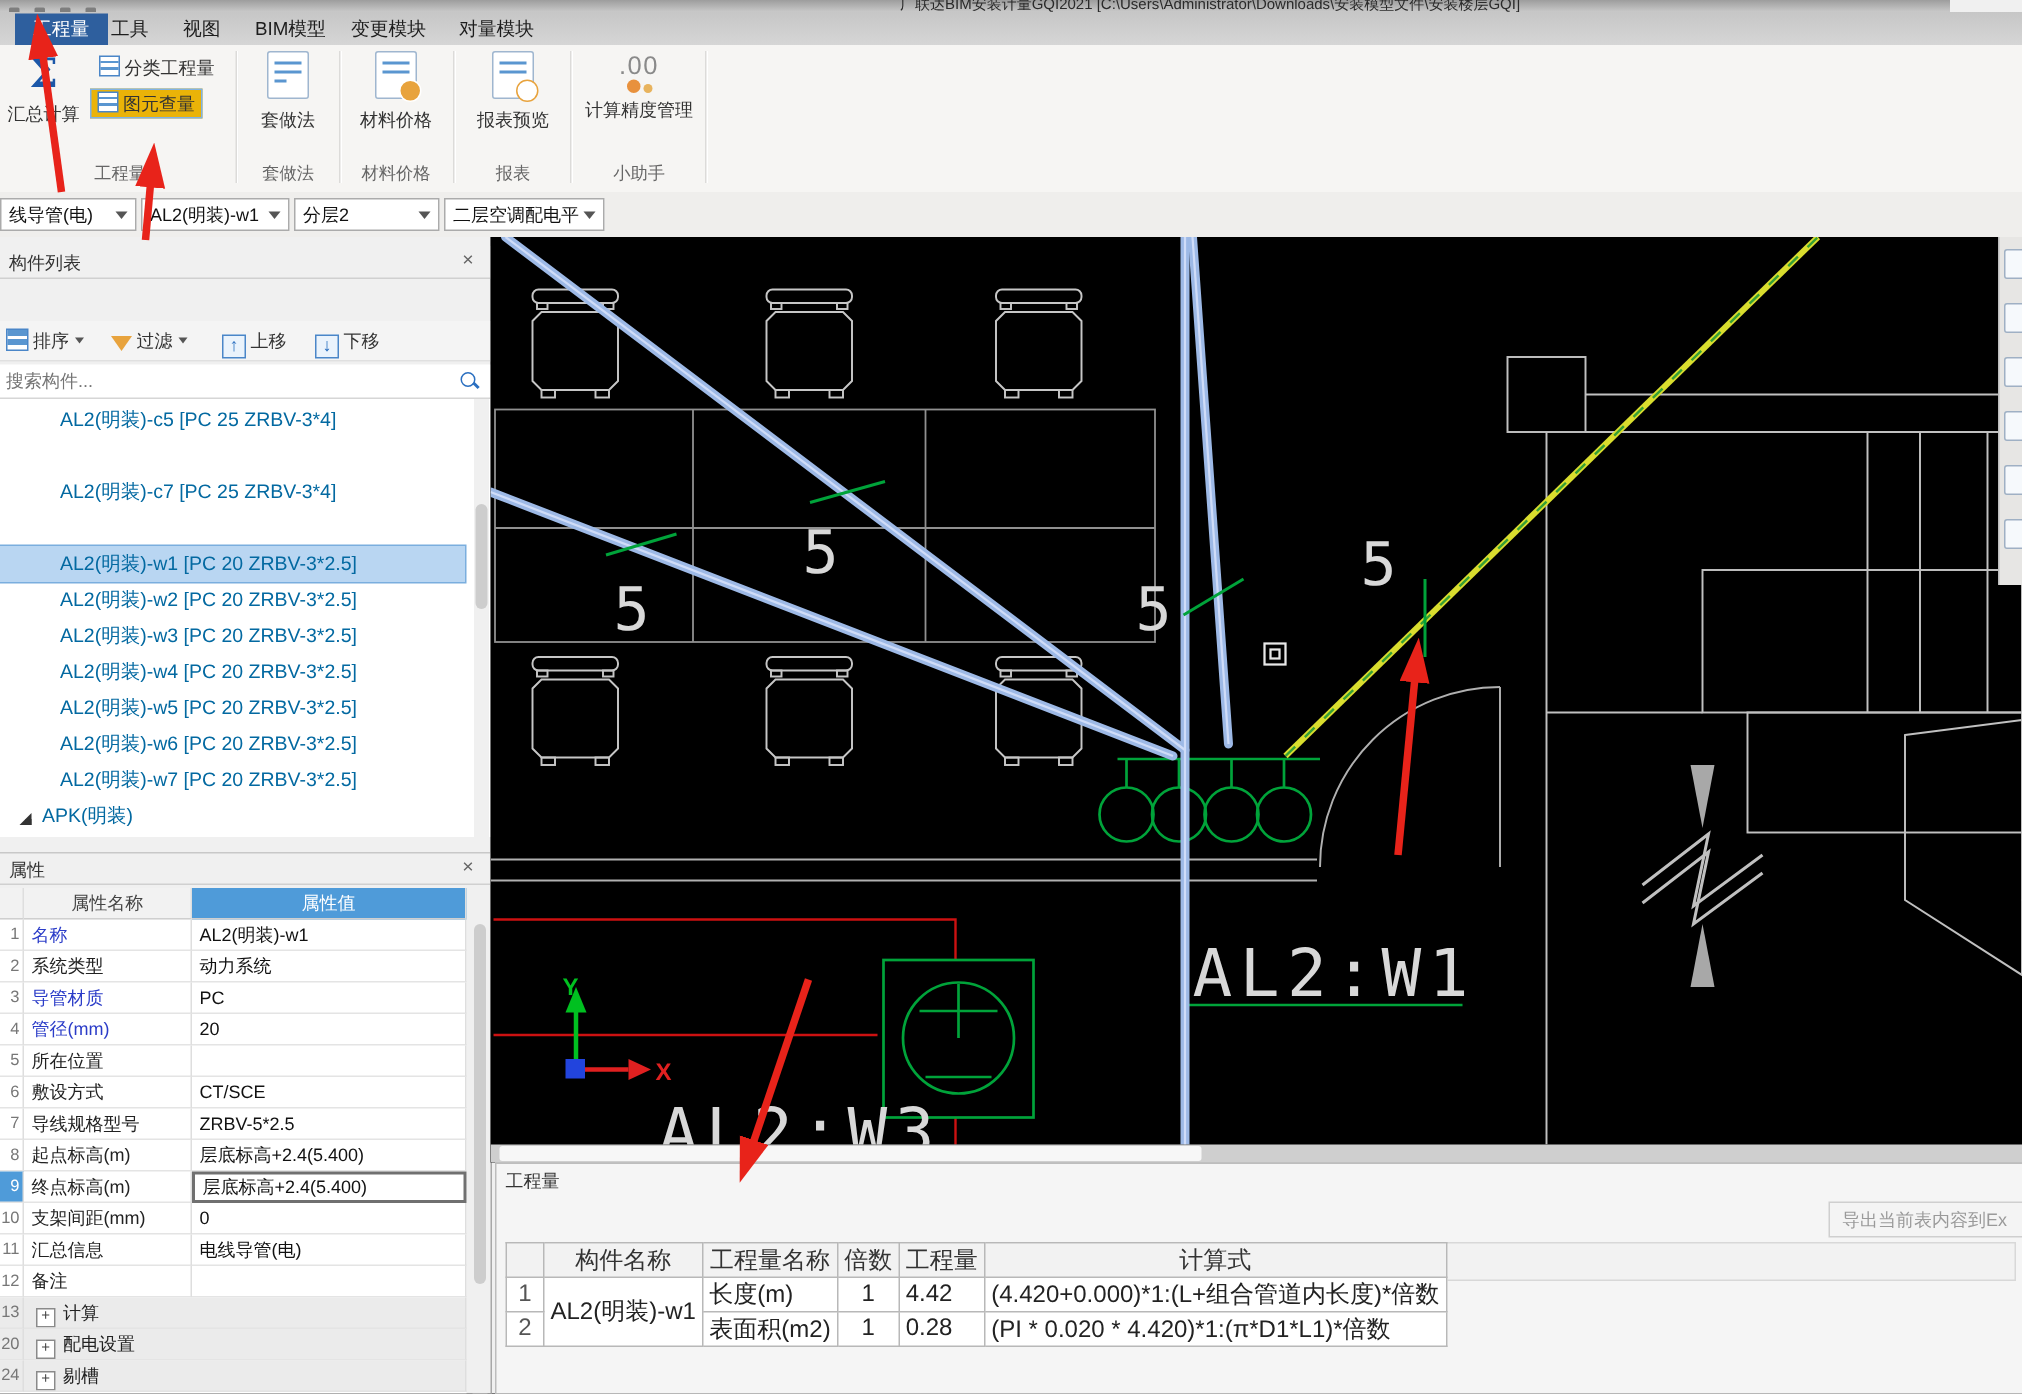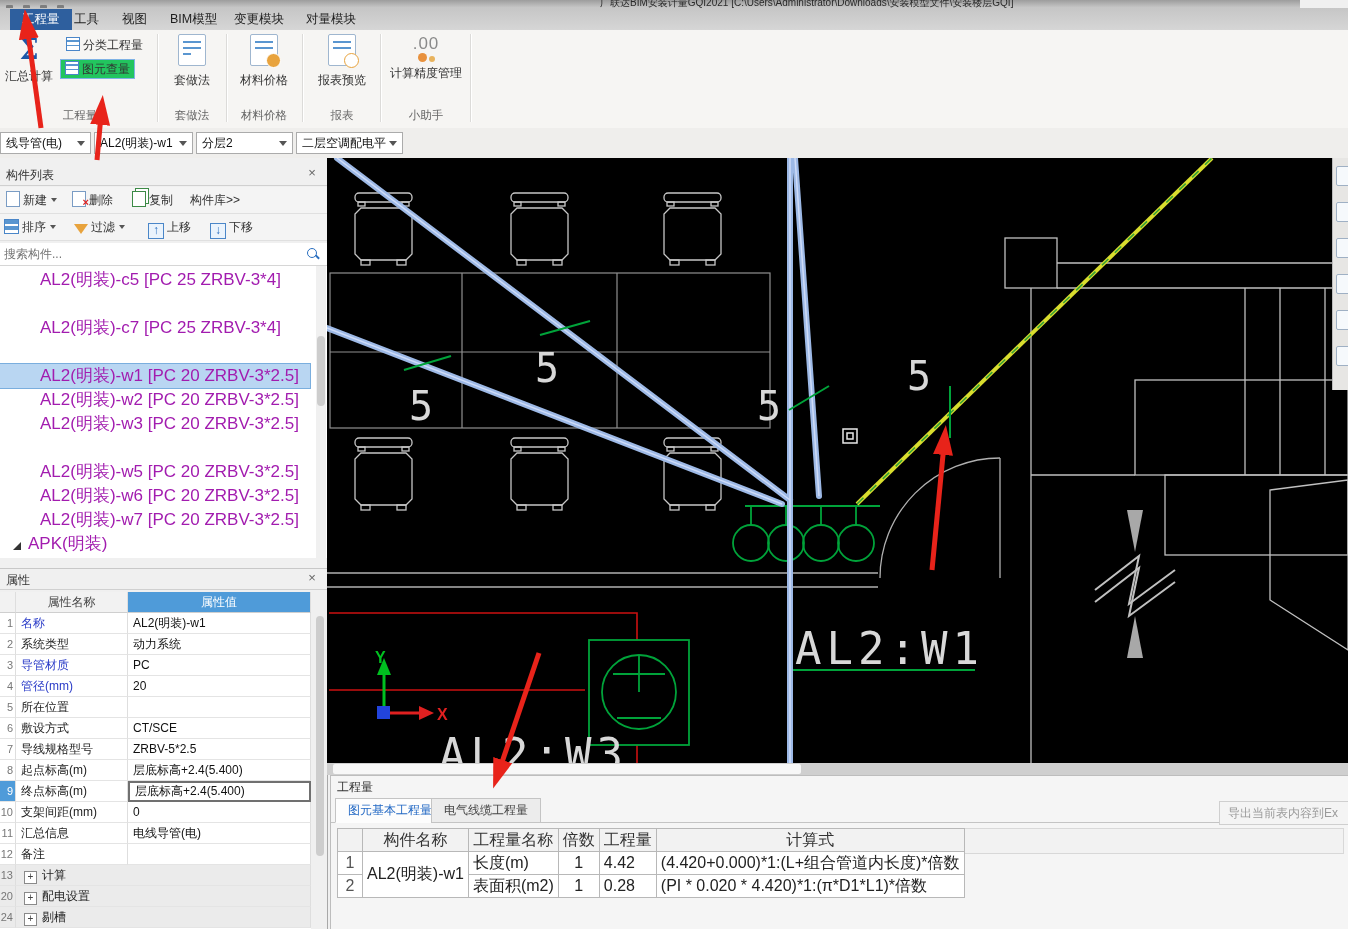--- a/index.html
+++ b/index.html
@@ -15,21 +15,21 @@
   .mtab.active{background:#2e5f9e;color:#fff}
   .ribbon{left:0;top:30px;width:1348px;height:98px;background:#f6f5f3;border-bottom:1px solid #cfcfcf}
   .rsep{position:absolute;top:4px;width:1px;height:88px;background:#dcdbd9;border-right:1px solid #fff}
   .grouplabel{position:absolute;top:78px;font-size:11.5px;color:#666;text-align:center}
   .bigbtn{position:absolute;top:4px;width:64px;text-align:center;cursor:default}
   .bigbtn .blabel{margin-top:3px;font-size:12px;color:#333;white-space:nowrap}
   .docicon{display:inline-block;width:26px;height:30px;background:#fff;border:1.5px solid #9fb6cf;border-radius:2px;position:relative}
   .docicon i{position:absolute;left:4px;right:4px;height:2px;background:#5a96d0}
   .badge{position:absolute;width:13px;height:13px;border-radius:50%;background:#e8a33d;right:-4px;bottom:-3px;border:1.5px solid #fff}
   .smallbtn{position:absolute;height:18px;line-height:18px;padding:0 4px;font-size:12px;color:#333;white-space:nowrap;cursor:default}
-  .smallbtn.hl{background:#22c55e;border:1px solid #7fb2e5}
+  .smallbtn.hl{background:#eab308;border:1px solid #7fb2e5}
   .sicon{display:inline-block;width:12px;height:12px;border:1px solid #4a86c8;background:linear-gradient(#fff 20%,#5a96d0 20%,#5a96d0 35%,#fff 35%,#fff 55%,#5a96d0 55%,#5a96d0 70%,#fff 70%);vertical-align:-2px;margin-right:3px}
   
   .comborow{left:0;top:128px;width:1348px;height:30px;background:#efeeec;border-bottom:4px solid #701a75}
   .combo{position:absolute;top:4px;height:20px;background:#fff;border:1px solid #ababab;line-height:20px;padding-left:5px;font-size:12px;color:#111;cursor:default}
   .caret{position:absolute;right:5px;top:8px;width:0;height:0;border-left:4px solid transparent;border-right:4px solid transparent;border-top:5px solid #555}
   
   .leftpanel{left:0;top:158px;width:327px;height:771px;background:#f0f0f0;border-right:1px solid #a8a8a8}
   .sechdr{position:absolute;left:0;width:327px;height:22px;background:#f0f0f0;border-bottom:1px solid #d0d0d0;line-height:22px;padding-left:6px;color:#333;box-sizing:border-box}
   .xbtn{position:absolute;right:8px;top:2px;width:14px;height:14px;line-height:13px;text-align:center;color:#666;font-size:13px;cursor:default}
   .tbrow{position:absolute;left:0;width:327px;height:26px;background:#f4f4f4;border-bottom:1px solid #e0e0e0}
@@ -41,21 +41,21 @@
   .ic-copy{width:12px;height:14px;background:#fff;border:1px solid #3c8a46;box-shadow:3px -3px 0 -1px #fff,3px -3px 0 0 #3c8a46}
   .ic-sort{width:13px;height:13px;background:linear-gradient(#5a96d0 30%,#fff 30%,#fff 45%,#5a96d0 45%,#5a96d0 75%,#fff 75%);border:1px solid #4a86c8}
   .ic-funnel{width:0;height:0;border-left:7px solid transparent;border-right:7px solid transparent;border-top:10px solid #e8a33d}
   .ic-up,.ic-dn{width:14px;height:14px;border:1px solid #4a86c8;background:#eaf3fc;color:#2a6fc0;text-align:center;line-height:13px;font-weight:bold}
   .dcaret{display:inline-block;width:0;height:0;border-left:3.5px solid transparent;border-right:3.5px solid transparent;border-top:4px solid #555;margin-left:4px;vertical-align:2px}
   .searchrow{position:absolute;left:0;width:327px;height:22px;background:#fff;border-bottom:1px solid #d6d6d6}
   .searchrow input{position:absolute;left:2px;top:1px;width:290px;height:18px;border:none;outline:none;font-size:12px;color:#999;font-family:"Liberation Sans",sans-serif;background:transparent}
   .mag{position:absolute;right:10px;top:5px;width:8px;height:8px;border:1.5px solid #2a6fc0;border-radius:50%}
   .mag:after{content:"";position:absolute;left:7px;top:7px;width:5px;height:1.5px;background:#2a6fc0;transform:rotate(45deg)}
   .clist{position:absolute;left:0;width:327px;background:#fff;overflow:hidden}
-  .citem{position:absolute;left:0;width:310px;height:24px;line-height:24px;padding-left:40px;box-sizing:border-box;font-size:17px;color:#a21caf;white-space:nowrap;cursor:default}
+  .citem{position:absolute;left:0;width:310px;height:24px;line-height:24px;padding-left:40px;box-sizing:border-box;font-size:13px;color:#0369a1;white-space:nowrap;cursor:default}
   .citem.sel{background:#b9d6f2;outline:1px solid #7aaede}
   .cgroup{padding-left:28px}
   .tri{position:absolute;left:12px;top:9px;width:0;height:0;border-left:5px solid transparent;border-top:5px solid transparent;border-right:5px solid #333;border-bottom:5px solid #333;transform:scale(.8)}
   .vsb{position:absolute;background:#f0f0f0}
   .vsb .thumb{position:absolute;left:1px;width:8px;background:#cdcdcd;border-radius:4px}
   
   .ptable{position:absolute;left:0;width:311px;background:#fff}
   .prow{position:absolute;left:0;width:311px;height:21px;line-height:21px}
   .pc{position:absolute;top:0;height:21px;box-sizing:border-box;border-right:1px solid #dedede;border-bottom:1px solid #e4e4e4;overflow:hidden;white-space:nowrap}
   .pc.num{left:0;width:16px;color:#777;font-size:11px;text-align:right;padding-right:2px}
@@ -154,42 +154,37 @@
   <div class="combo" style="left:196px;width:90px"><span>分层2</span><span class="caret"></span></div>
   <div class="combo" style="left:296px;width:100px"><span>二层空调配电平</span><span class="caret"></span></div>
 </div>
 
 <div class="abs leftpanel">
 
   <div class="sechdr" style="top:6px">
     <span>构件列表</span>
     <span class="xbtn">×</span>
   </div>
-  <div class="tbrow" style="top:29px">
-    <span class="tbtn" style="left:6px"><span class="ic ic-new"></span><span>新建</span><span class="dcaret"></span></span>
-    <span class="tbtn" style="left:72px"><span class="ic ic-del"></span><span>删除</span></span>
-    <span class="tbtn" style="left:132px"><span class="ic ic-copy"></span><span>复制</span></span>
-    <span class="tbtn" style="left:190px"><span>构件库&gt;&gt;</span></span>
-  </div>
   <div class="tbrow" style="top:56px">
     <span class="tbtn" style="left:4px"><span class="ic ic-sort"></span><span>排序</span><span class="dcaret"></span></span>
     <span class="tbtn" style="left:74px"><span class="ic ic-funnel"></span><span>过滤</span><span class="dcaret"></span></span>
     <span class="tbtn" style="left:148px"><span class="ic ic-up">↑</span><span>上移</span></span>
     <span class="tbtn" style="left:210px"><span class="ic ic-dn">↓</span><span>下移</span></span>
   </div>
   <div class="searchrow" style="top:85px">
     <input placeholder="搜索构件..." style="">
     <span class="mag"></span>
   </div>
   <div class="clist" style="top:108px;height:292px">
     <div class="citem" style="top:2px">AL2(明装)-c5 [PC 25 ZRBV-3*4]</div>
     <div class="citem" style="top:50px">AL2(明装)-c7 [PC 25 ZRBV-3*4]</div>
     <div class="citem sel" style="top:98px">AL2(明装)-w1 [PC 20 ZRBV-3*2.5]</div>
     <div class="citem" style="top:122px">AL2(明装)-w2 [PC 20 ZRBV-3*2.5]</div>
     <div class="citem" style="top:146px">AL2(明装)-w3 [PC 20 ZRBV-3*2.5]</div>
+    <div class="citem" style="top:170px">AL2(明装)-w4 [PC 20 ZRBV-3*2.5]</div>
     <div class="citem" style="top:194px">AL2(明装)-w5 [PC 20 ZRBV-3*2.5]</div>
     <div class="citem" style="top:218px">AL2(明装)-w6 [PC 20 ZRBV-3*2.5]</div>
     <div class="citem" style="top:242px">AL2(明装)-w7 [PC 20 ZRBV-3*2.5]</div>
     <div class="citem cgroup" style="top:266px"><span class="tri"></span><span>APK(明装)</span></div>
     <div class="vsb" style="right:1px;top:0;width:10px;height:292px">
         <span class="thumb" style="top:70px;height:70px"></span>
       </div>
   </div>
 
   <div class="sechdr" style="top:410px;border-top:1px solid #c8c8c8">
@@ -416,24 +411,20 @@
   </div>
 
   
   <div class="hsb">
       <span class="thumb"></span>
     </div>
 </div>
 
 <div class="abs bpanel">
   <div class="bhdr">工程量</div>
-  <div class="btabs">
-    <div class="btab active" style="left:4px">图元基本工程量</div>
-    <div class="btab" style="left:100px">电气线缆工程量</div>
-  </div>
   <div class="exportbtn">导出当前表内容到Ex</div>
   <div class="qhdrext"></div>
   <div class="qwrap">
     <table class="qtable">
       <colgroup>
           <col style="width:18px">
           <col style="width:88px">
           <col style="width:72px">
           <col style="width:28px">
           <col style="width:46px">

